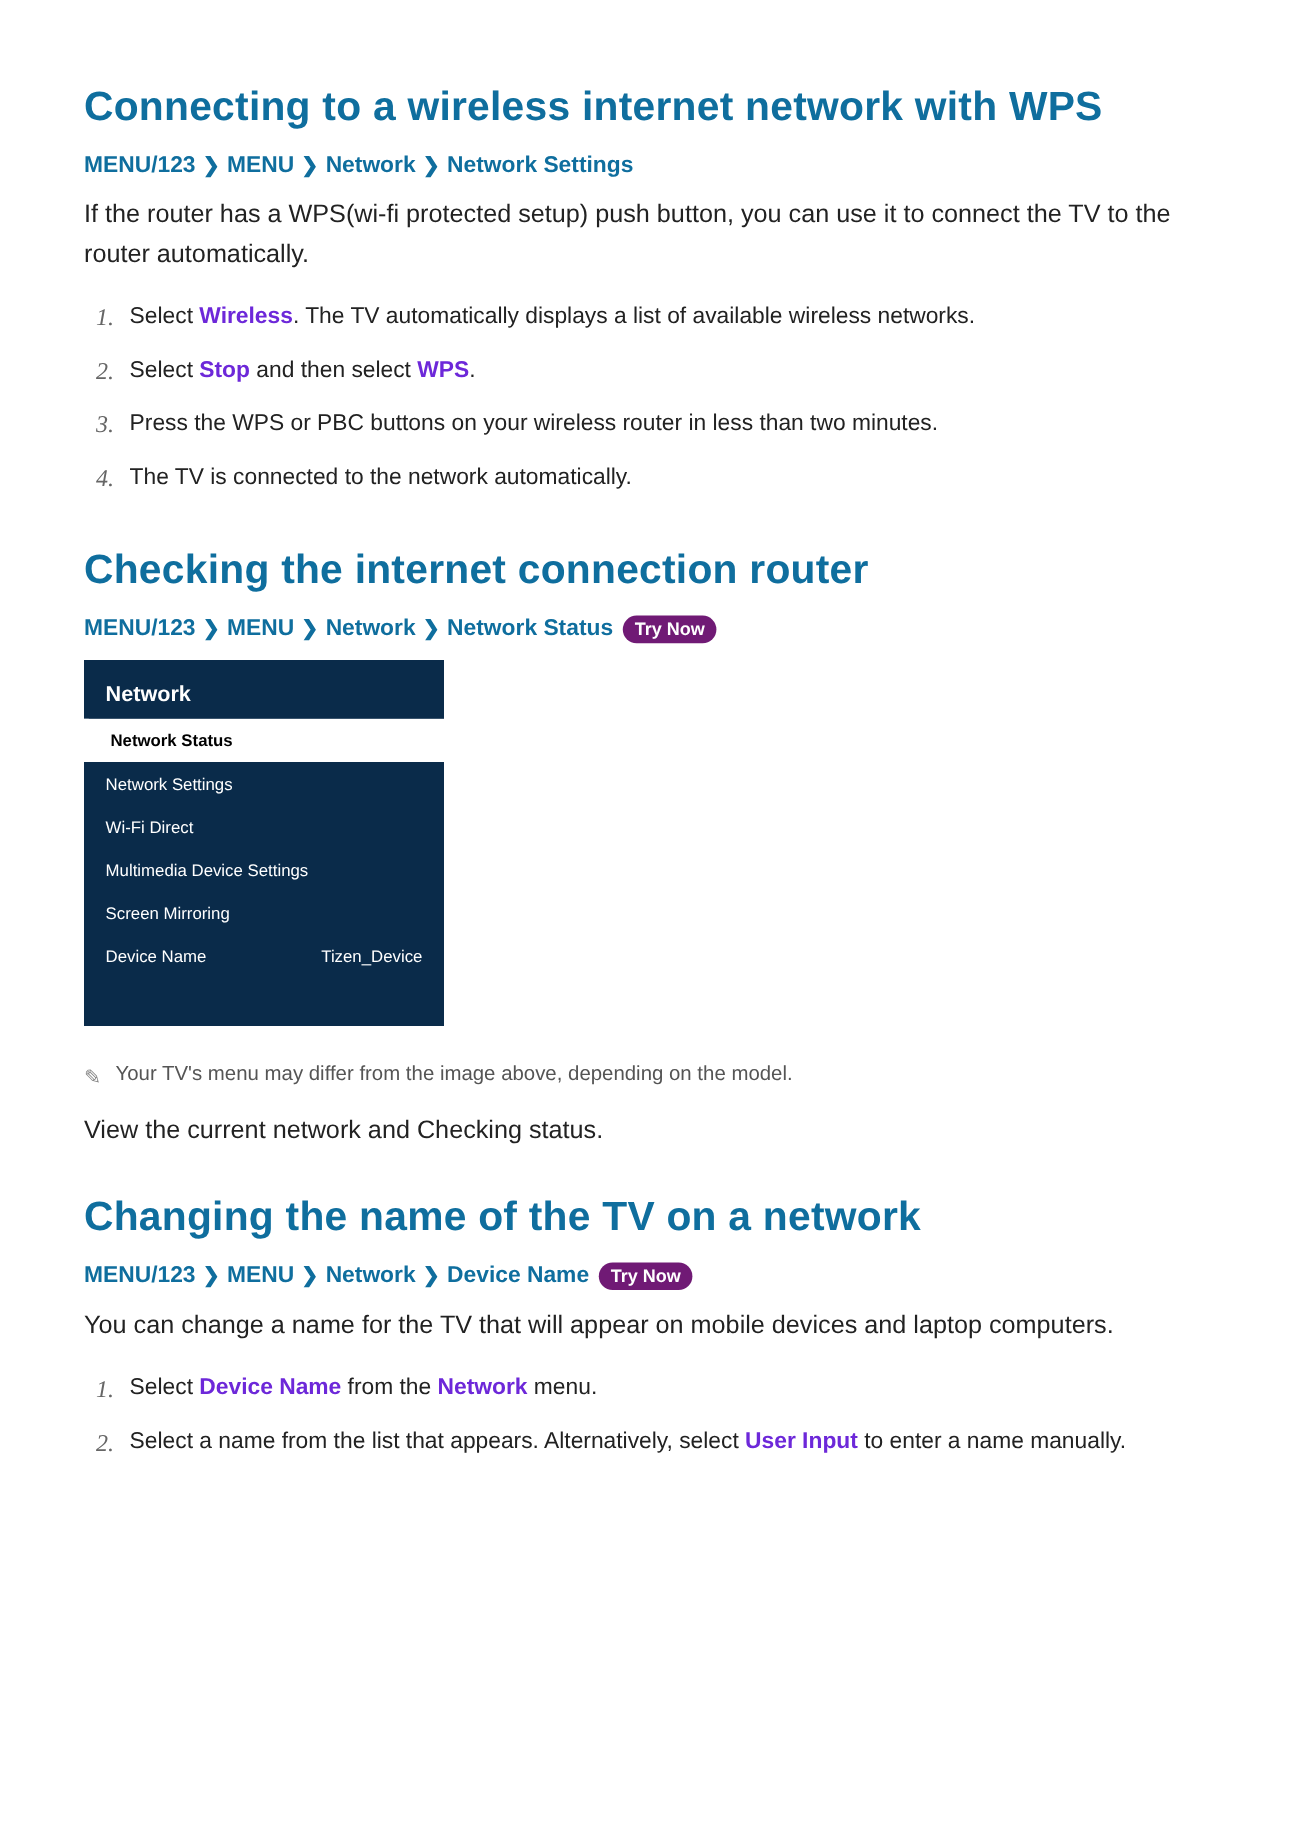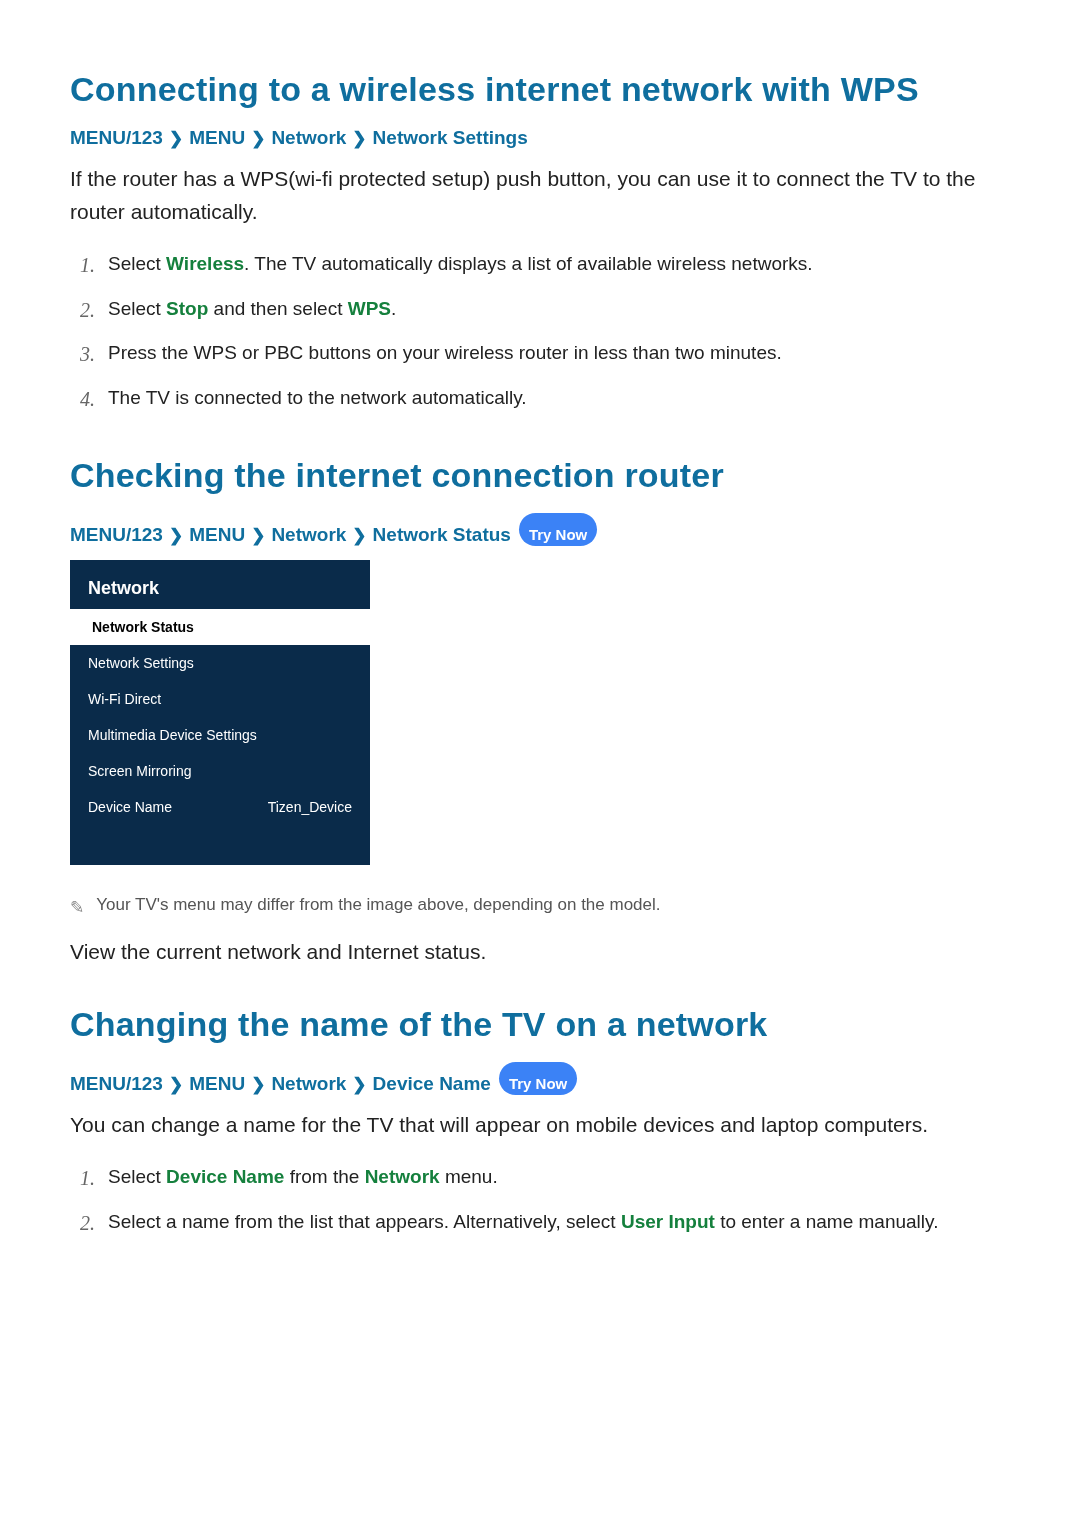--- a/index.html
+++ b/index.html
@@ -17,46 +17,46 @@
     font-weight:600;
     margin:0 0 18px 0;
     letter-spacing:.2px;
   }
   .crumbs{
     color:#0f6e9e;
     font-size:19px;
     font-weight:600;
     margin:0 0 14px 0;
     display:flex;
-    align-items:flex-end;
+    align-items:flex-start;
     flex-wrap:wrap;
     gap:6px;
   }
   .crumbs .sep{
     font-size:17px;
     font-weight:700;
   }
   .pill{
     display:inline-flex;
     align-items:center;
-    background:#3b82f6;
+    background:#701a75;
     color:#fff;
     font-size:15px;
     font-weight:600;
-    padding:13px 10px 3px 10px;
+    padding:3px 10px 3px 10px;
     border-radius:999px;
     margin-left:2px;
   }
   .body{
     font-size:21px;
     line-height:1.55;
     color:#222;
     margin:0 0 14px 0;
   }
-  .accent{color:#15803d;font-weight:600;}
+  .accent{color:#6d28d9;font-weight:600;}
   ol.steps{
     list-style:none;
     padding:0;
     margin:4px 0 32px 10px;
     counter-reset:step;
   }
   ol.steps>li{
     counter-increment:step;
     font-size:19px;
     line-height:1.5;
@@ -178,21 +178,21 @@
           <span>Device Name</span>
           <span>Tizen_Device</span>
         </div>
       </div>
   </div>
 
   <div class="note-row">
     <span class="note-icon">✎</span>
     <span>Your TV's menu may differ from the image above, depending on the model.</span>
   </div>
-  <p class="body">View the current network and Internet status.</p>
+  <p class="body">View the current network and Checking status.</p>
 </div>
 
 <div class="section">
   <div class="h2">Changing the name of the TV on a network</div>
   <div class="crumbs">
     <span>MENU/123</span>
     <span class="sep">❯</span>
     <span>MENU</span>
     <span class="sep">❯</span>
     <span>Network</span>

